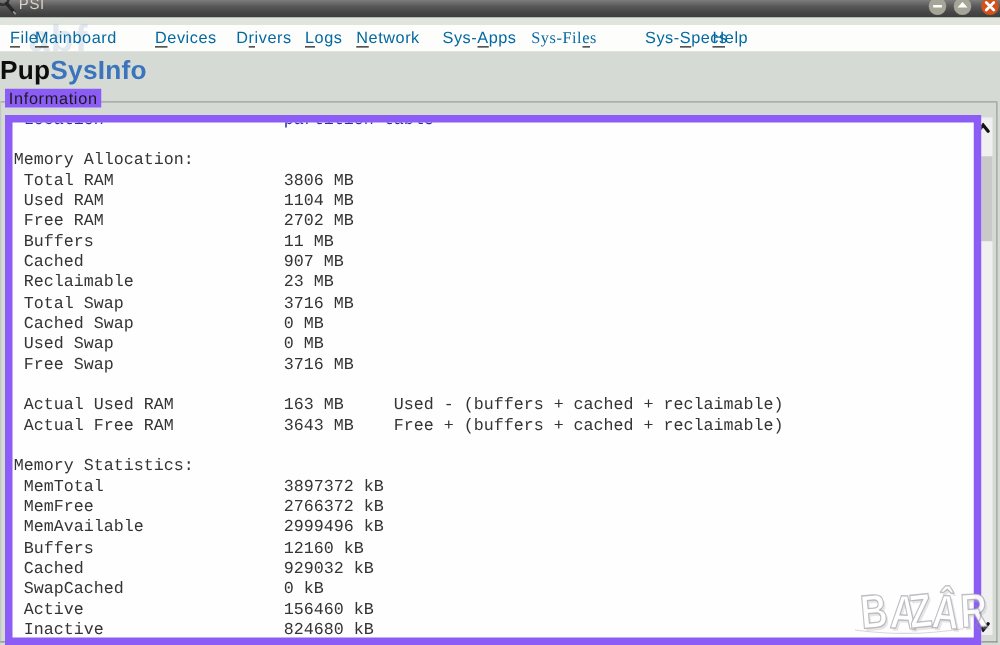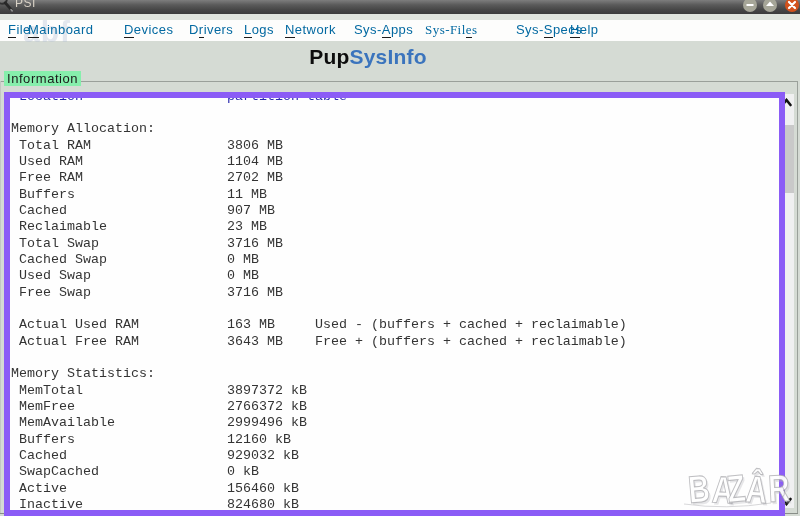--- a/index.html
+++ b/index.html
@@ -12,25 +12,25 @@
   .wbtn{position:absolute;top:-2px;width:14px;height:14px;border-radius:50%;}
   .wbtn.min{left:743px;background:#a6a698;}
   .wbtn.max{left:763px;background:#a6a698;}
   .wbtn.cls{left:785px;background:#d3511c;}
   .strip{position:absolute;left:0;top:14px;width:800px;height:6px;background:#dfe4dd;}
   .menubar{position:absolute;left:0;top:20px;width:800px;height:21px;background:#fdfdfc;}
   .ghost{position:absolute;left:23px;top:15px;font-size:30px;font-weight:bold;
      color:rgba(180,190,214,0.36);letter-spacing:1px;z-index:3;}
   .mi{position:absolute;top:22px;font-size:13px;color:#0369a1;z-index:4;white-space:pre;letter-spacing:0.45px;}
   .mi u{text-decoration:none;border-bottom:1px solid #1b1b1b;padding-bottom:0px;}
-  .heading{position:absolute;left:0;top:45px;width:736px;text-align:center;
+  .heading{position:absolute;left:0;top:45px;width:736px;
     font-size:21px;font-weight:bold;color:#0d0d0d;letter-spacing:0.2px;}
   .heading .blue{color:#3b74bd;}
   .flabel{position:absolute;left:4px;top:71px;font-size:13px;color:#1a1a1a;
-    background:#86efac;padding:0 3px;z-index:2;letter-spacing:0.55px;}
+    background:#8b5cf6;padding:0 3px;z-index:2;letter-spacing:0.55px;}
   .fline{position:absolute;left:0px;top:81px;width:797px;height:1px;background:#9aa09a;}
   .fright{position:absolute;left:797px;top:81px;width:1px;height:433px;background:#9aa09a;}
   .fbottom{position:absolute;left:0px;top:513px;width:798px;height:1px;background:#888e88;}
   .fleft{position:absolute;left:0px;top:81px;width:1px;height:432px;background:#c2c8c1;}
   .tarea{position:absolute;left:4px;top:92px;width:769px;height:412px;
     background:#fefefe;border:6px solid #8b5cf6;overflow:hidden;z-index:1;}
   .tarea pre{margin:0;position:absolute;left:1px;top:-9.5px;
     font-family:"Liberation Mono",monospace;font-size:13.333px;line-height:16.35px;
     color:#343434;white-space:pre;}
   .bluetext{color:#2a2aae;}

